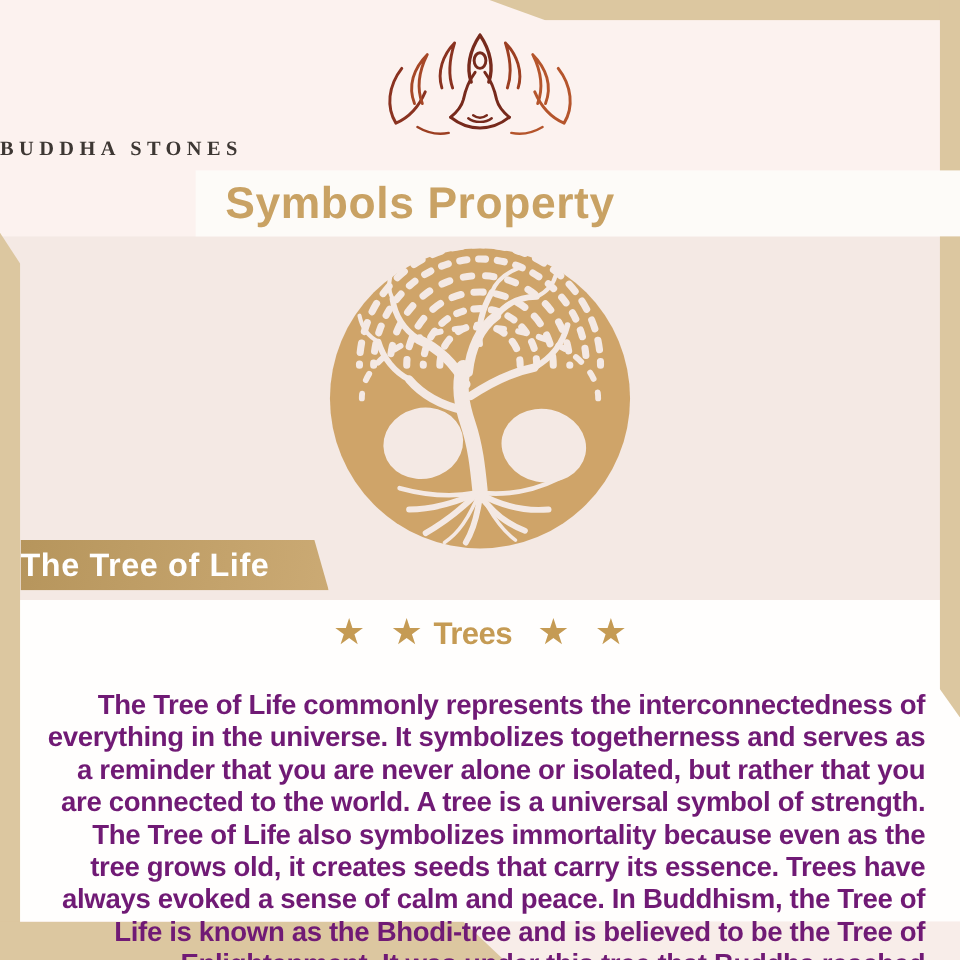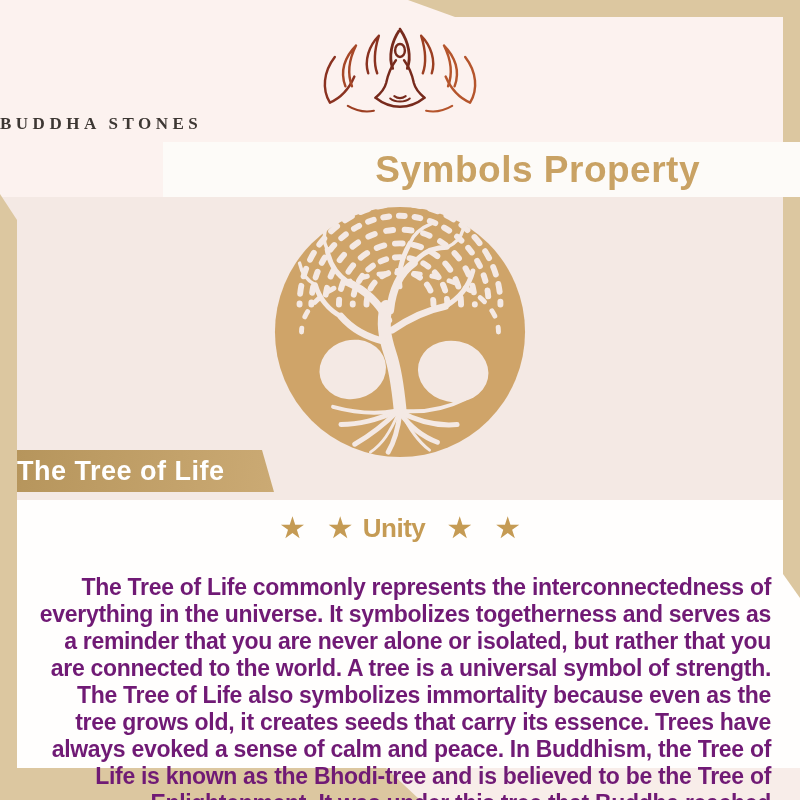--- a/index.html
+++ b/index.html
@@ -22,21 +22,21 @@
   .left-stripe{left:0;top:194px;width:17px;height:606px;
              clip-path:polygon(0 0,17px 26px,17px 606px,0 606px);}
   .bottom-strip{left:0;top:768px;width:420px;height:32px;
              clip-path:polygon(0 0,386px 0,420px 32px,0 32px);}
 
   
   .title-band{left:163px;top:142px;width:637px;height:55px;background:#fdfbf8;}
   .brand-name{left:0;top:114px;width:800px;text-align:left;
               font-family:"Liberation Serif",serif;font-size:17px;font-weight:600;
               letter-spacing:4.5px;color:#3d3733;}
-  .page-title{left:0;top:142px;width:700px;height:55px;line-height:55px;text-align:right;
+  .page-title{left:0;top:142px;width:700px;height:55px;line-height:55px;text-align:center;
               font-size:37px;font-weight:bold;color:#c9a264;letter-spacing:.5px;}
 
   .logo-svg{left:318px;top:26px;}
   .medallion-svg{left:272px;top:204px;}
 
   
   .ribbon{left:17px;top:450px;width:257px;height:42px;
           background:linear-gradient(100deg,#b6955c,#cbaa74);
           clip-path:polygon(0 0,245px 0,257px 42px,0 42px);}
   .ribbon-label{display:block;line-height:42px;
@@ -144,21 +144,21 @@
   <div class="layer ribbon">
     <span class="ribbon-label">The Tree of Life</span>
   </div>
 
   <div class="layer keywords">
     <span class="kw">
       <span class="star">★</span>
     </span>
     <span class="kw">
       <span class="star">★</span>
-      <span class="kw-label">Unity</span>
+      <span class="kw-label">Trees</span>
     </span>
     <span class="kw">
       <span class="star">★</span>
     </span>
     <span class="kw">
       <span class="star">★</span>
     </span>
   </div>
 
   <p class="layer description">The Tree of Life commonly represents the interconnectedness of everything in the universe. It symbolizes togetherness and serves as a reminder that you are never alone or isolated, but rather that you are connected to the world. A tree is a universal symbol of strength. The Tree of Life also symbolizes immortality because even as the tree grows old, it creates seeds that carry its essence. Trees have always evoked a sense of calm and peace. In Buddhism, the Tree of Life is known as the Bhodi-tree and is believed to be the Tree of Enlightenment. It was under this tree that Buddha reached enlightenment so it is seen as a very sacred symbol.</p>

